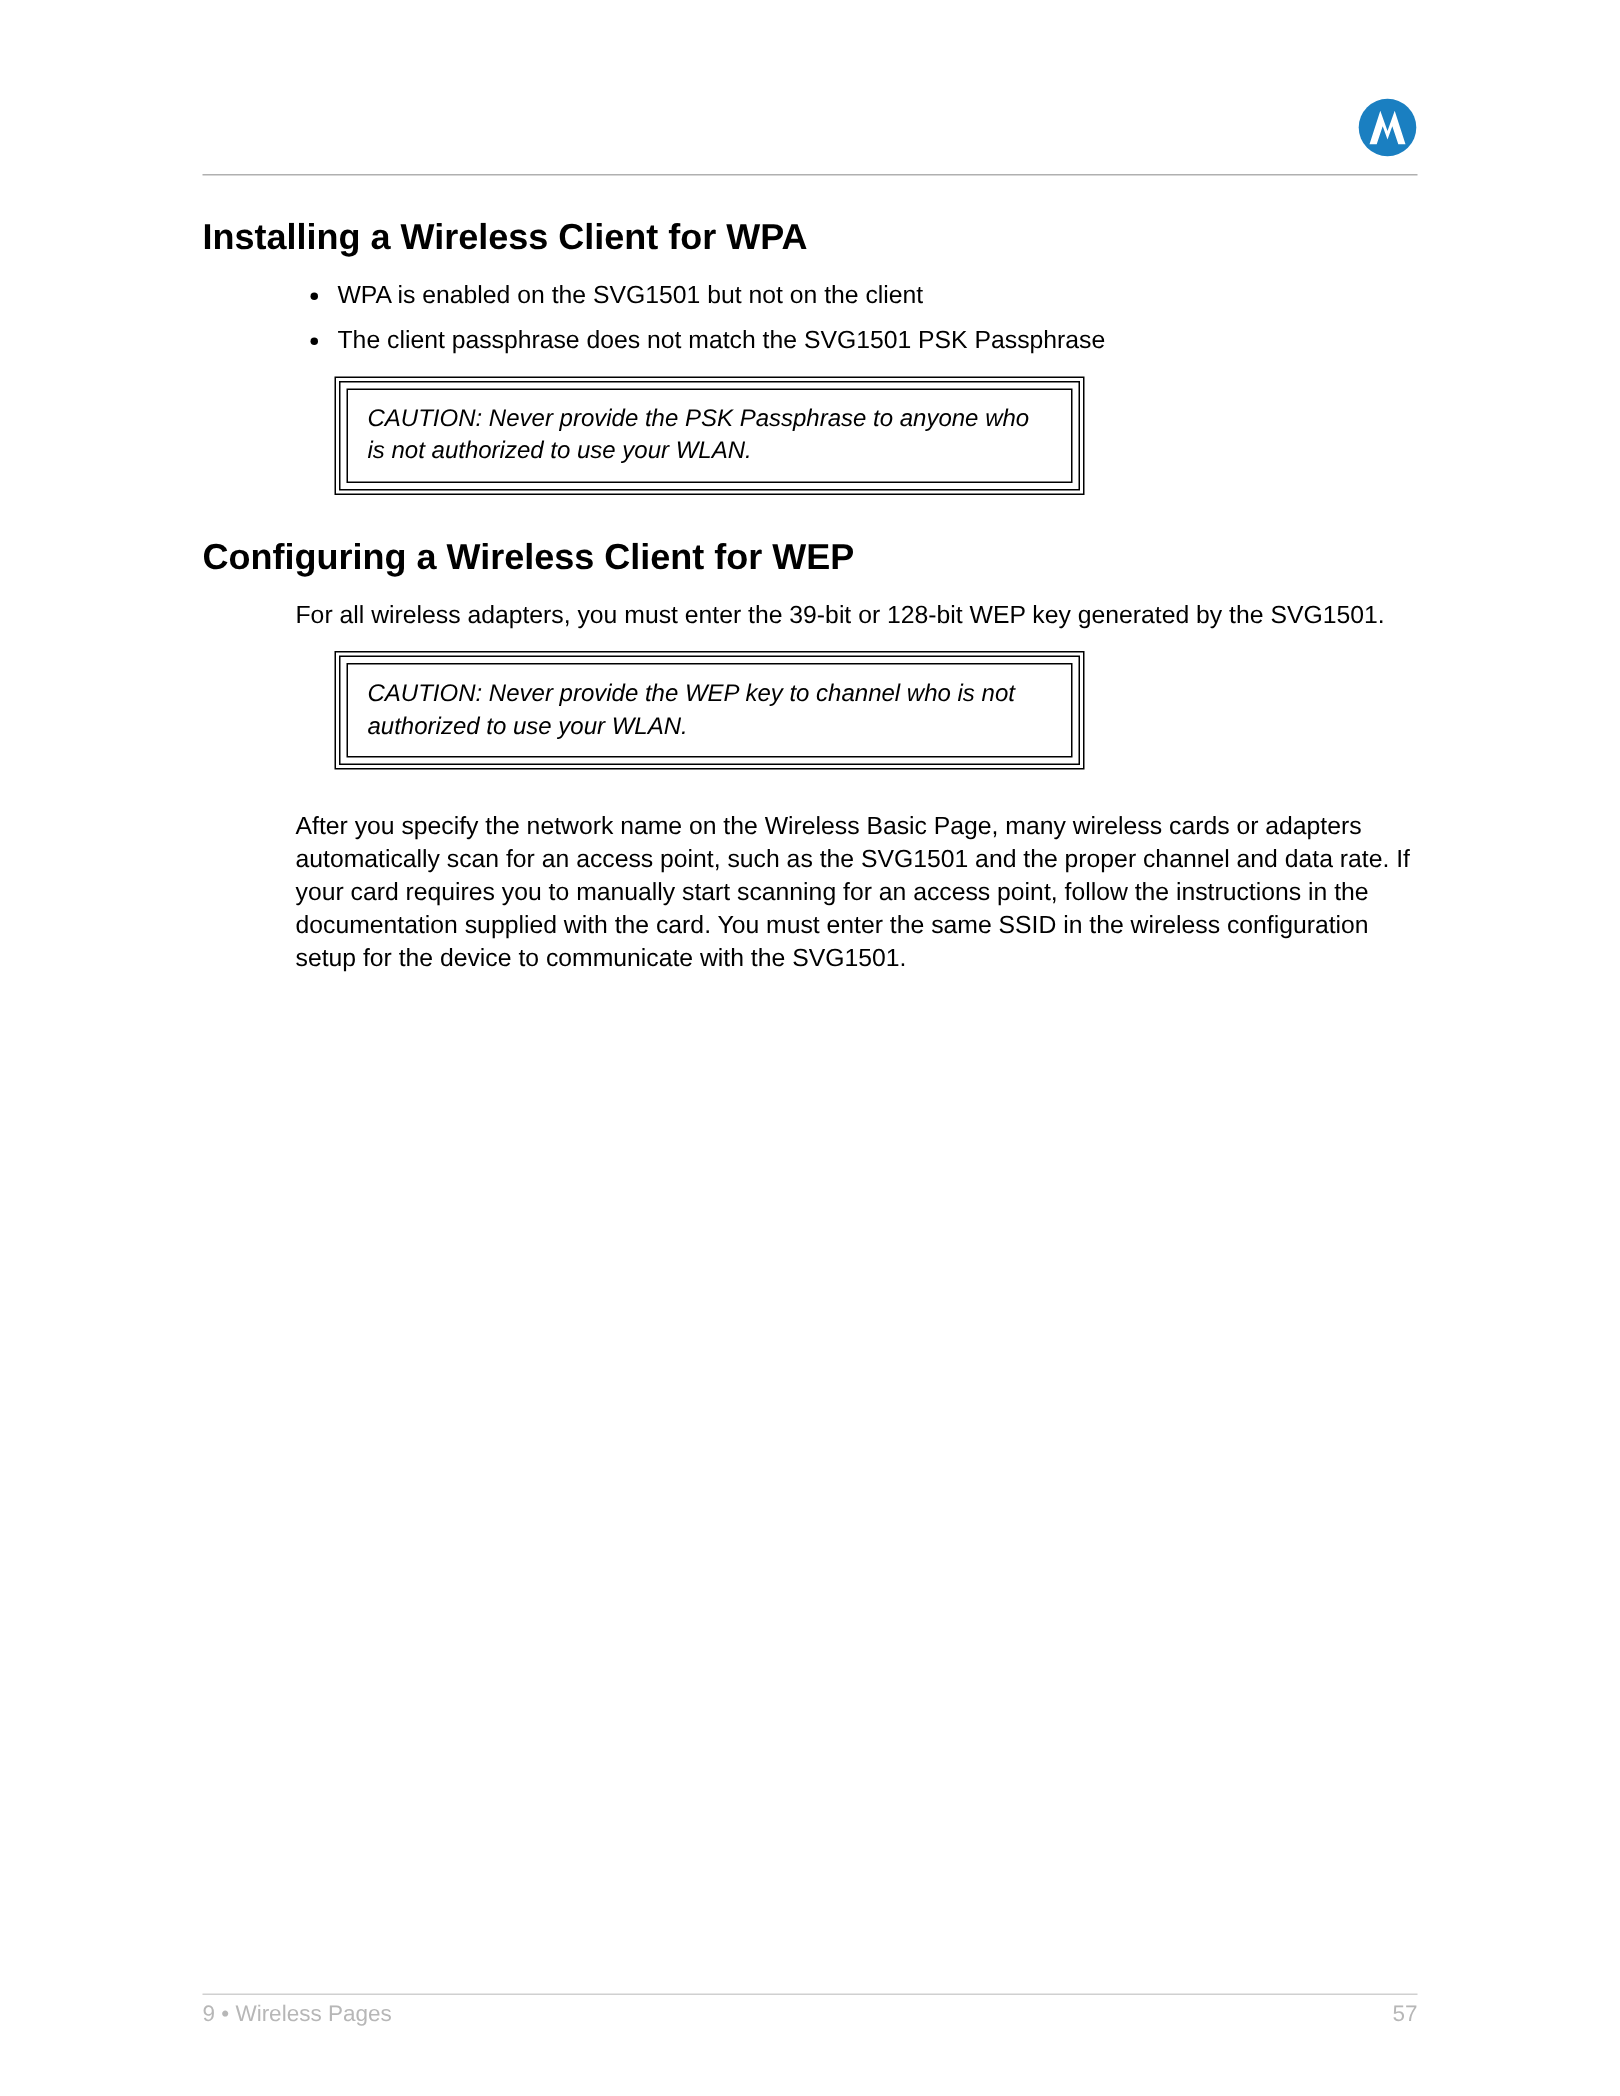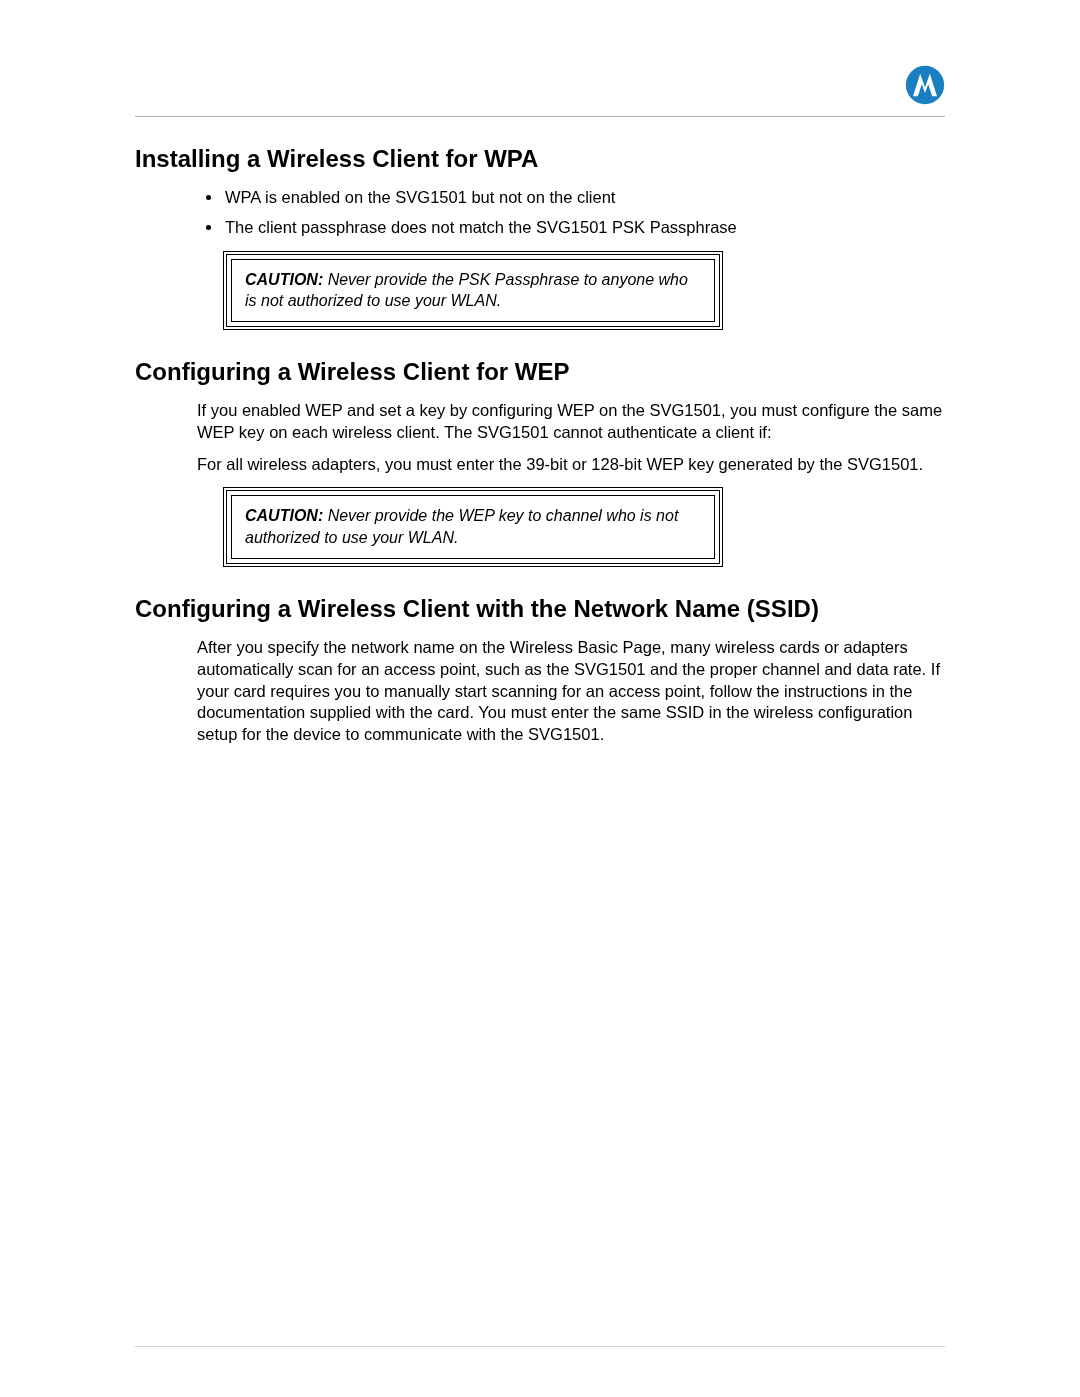--- a/index.html
+++ b/index.html
@@ -79,21 +79,21 @@
   .caution-box .inner{
     position:relative;
     padding:4px 2px;
   }
   .caution-text {
     font-size: 16px;
     font-style: italic;
     line-height: 1.3;
   }
   .caution-label {
-    font-weight: bold;
+    font-weight: normal;
     font-style: italic;
   }
   .footer {
     position: absolute;
     bottom: 46px;
     left: 135px;
     right: 135px;
   }
   .hr-bottom {
     border: none;
@@ -132,35 +132,37 @@
         <span class="caution-text">
           <span class="caution-label">CAUTION:</span><span> Never provide the PSK Passphrase to anyone who is not authorized to use your WLAN.</span>
         </span>
       </div>
         </div>
     </div>
   </div>
 
   <h2 class="section-heading">Configuring a Wireless Client for WEP</h2>
   <div class="body-block">
-    <p>If you enabled WEP and set a key by configuring WEP on the SVG1501, you must configure the same WEP key on each wireless client. The SVG1501 cannot authenticate a client if:</p>
     <p>For all wireless adapters, you must enter the 39-bit or 128-bit WEP key generated by the SVG1501.</p>
     <div class="caution-box-wrap">
       <div class="caution-box">
           <div class="inner">
         <span class="caution-text">
           <span class="caution-label">CAUTION:</span><span> Never provide the WEP key to channel who is not authorized to use your WLAN.</span>
         </span>
       </div>
         </div>
     </div>
   </div>
 
-  <h2 class="section-heading">Configuring a Wireless Client with the Network Name (SSID)</h2>
   <div class="body-block">
     <p>After you specify the network name on the Wireless Basic Page, many wireless cards or adapters automatically scan for an access point, such as the SVG1501 and the proper channel and data rate. If your card requires you to manually start scanning for an access point, follow the instructions in the documentation supplied with the card. You must enter the same SSID in the wireless configuration setup for the device to communicate with the SVG1501.</p>
   </div>
 
   <div class="footer">
     <hr class="hr-bottom">
+    <div class="footer-row">
+      <span>9 • Wireless Pages</span>
+      <span>57</span>
+    </div>
   </div>
 
 </div>
 
 </body></html>

